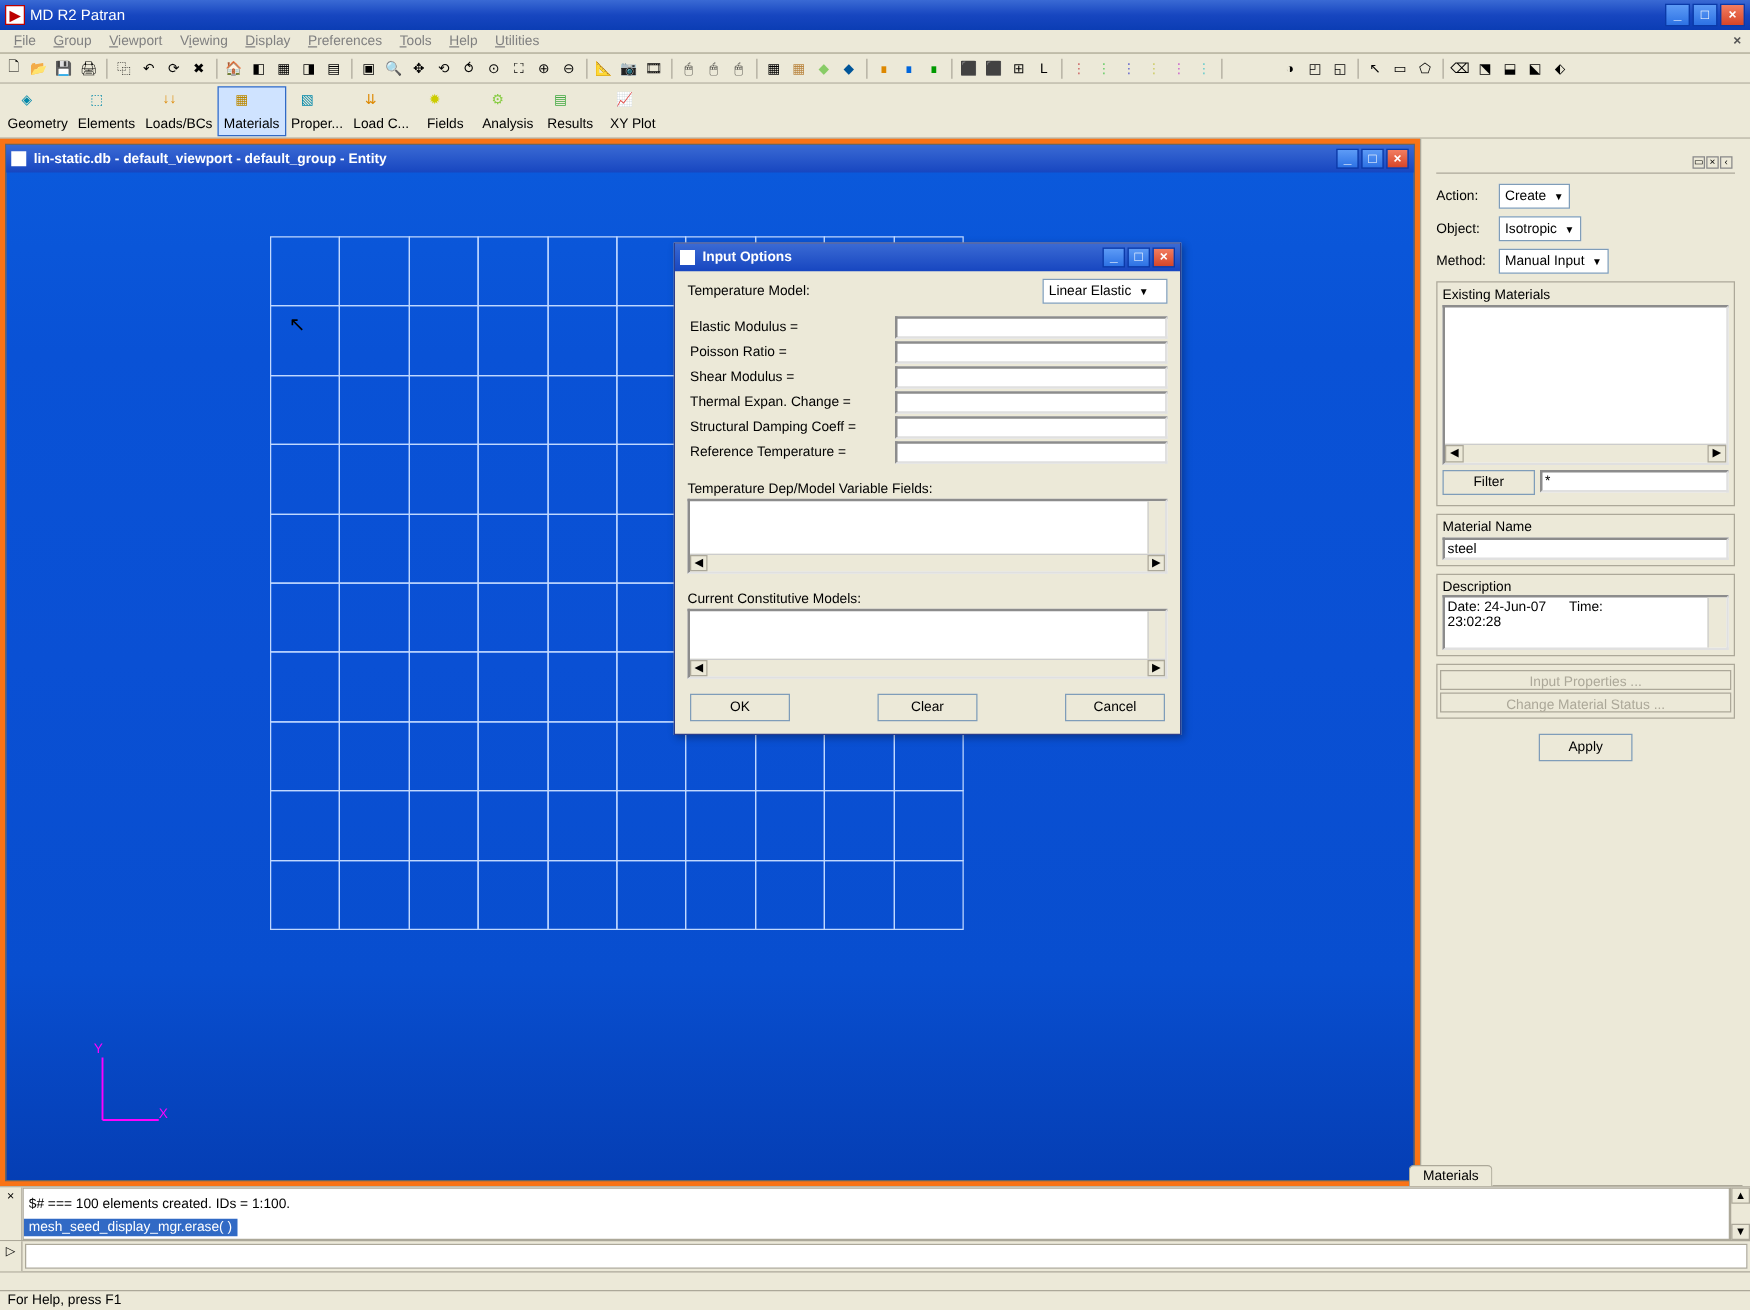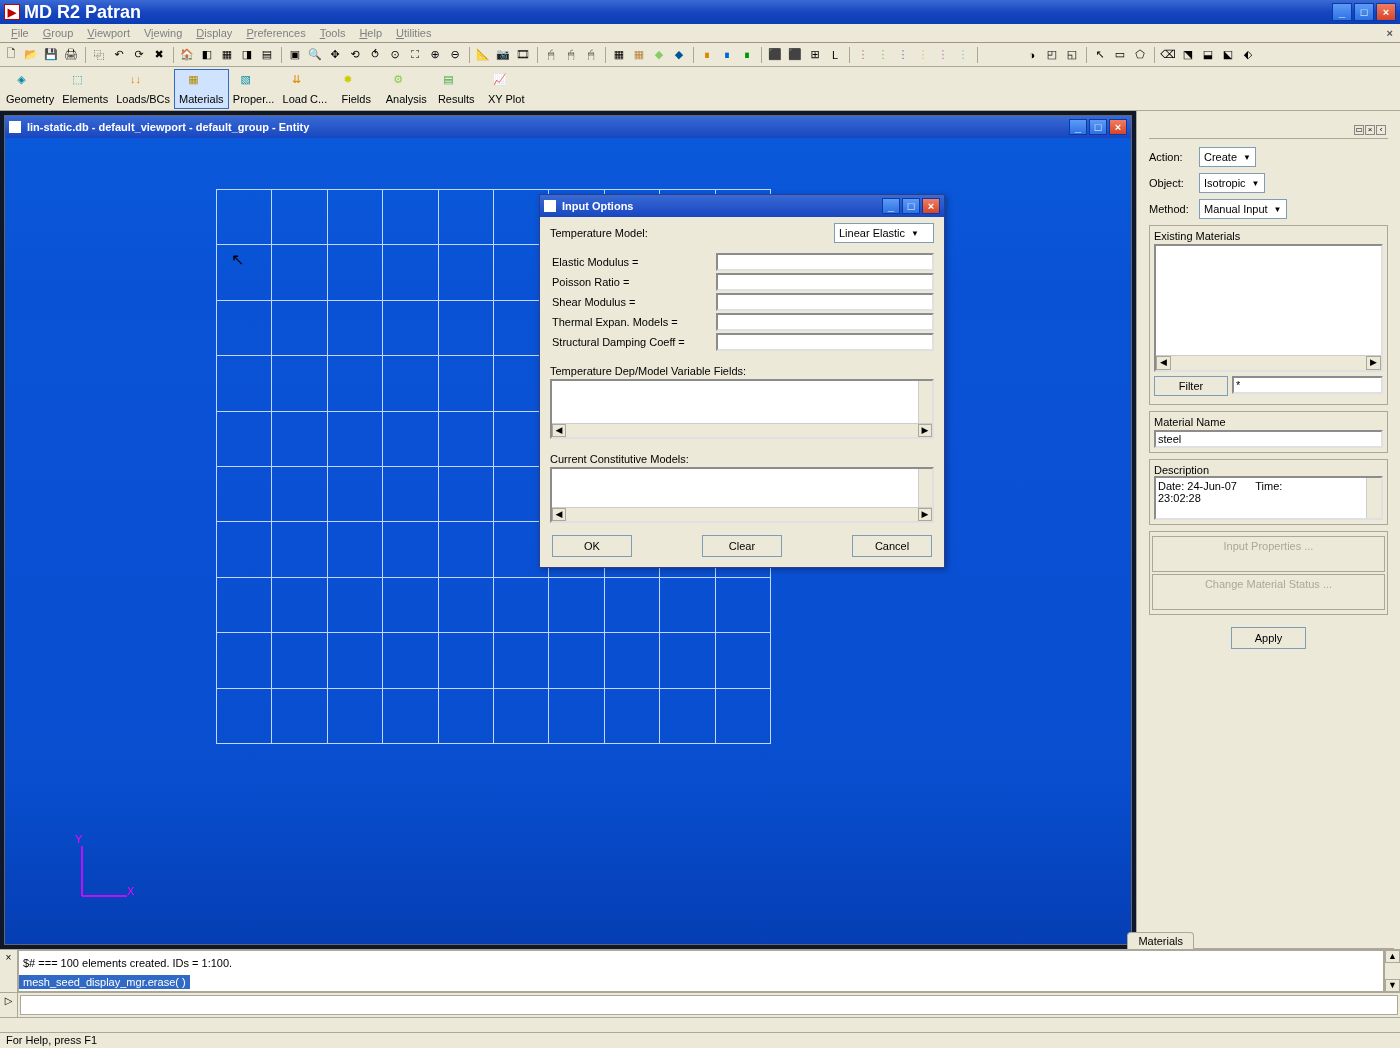--- a/index.html
+++ b/index.html
@@ -1,34 +1,34 @@
 <!DOCTYPE html>
 <html><head>
 <meta charset="utf-8">
 <style>
 * { box-sizing: border-box; margin: 0; padding: 0; font-family: Tahoma, Arial, sans-serif; font-size: 11px; }
 body { width: 1400px; height: 1048px; background: #ece9d8; overflow: hidden; position: relative; }
 .titlebar { height: 24px; background: linear-gradient(to bottom, #3a6ad4, #1746c0, #0b3db4); display: flex; align-items: center; padding: 0 4px; color: #fff; }
 .titlebar .icon { width: 16px; height: 16px; background: #fff; border: 1px solid #b00; margin-right: 4px; display: inline-flex; align-items: center; justify-content: center; color: #b00; font-size: 11px; font-weight: bold; }
-.titlebar-text { flex: 1; font-size: 18px; font-weight: bold; }
+.titlebar-text { flex: 1; font-size: 12px; }
 .win-btn { width: 20px; height: 18px; margin-left: 2px; border: 1px solid #0a3aa8; display: inline-flex; align-items: center; justify-content: center; font-size: 11px; font-weight: bold; }
 .win-btn.min, .win-btn.max { background: linear-gradient(to bottom,#5d9bf6,#2d72e4); color:#fff; }
 .win-btn.close { background: linear-gradient(to bottom,#f27d60,#d64528); color:#fff; }
 .menubar { height: 19px; background: #ece9d8; border-bottom: 1px solid #9c9884; display: flex; align-items: center; padding-left: 4px; color: #808080; }
 .menubar span { padding: 2px 7px; }
 .menubar span u { text-decoration: underline; }
 .close-x { margin-left: auto; padding: 0 8px; color: #555; font-weight: bold; }
 .toolbar-band { background: #ece9d8; border-bottom: 1px solid #aca899; padding: 2px 2px; display:flex; align-items:center; flex-wrap: wrap; }
 .toolbar-band.toolbar1 { height: 24px; gap:1px; }
 .tool-btn { width: 18px; height: 18px; border: 1px solid transparent; display:inline-flex; align-items:center; justify-content:center; font-size: 11px; margin-right:1px; }
 .tool-sep { width:1px; height:16px; background:#aca899; margin:0 3px; }
 .big-btn { display:flex; flex-direction:column; align-items:center; justify-content:center; padding: 2px 4px; min-width: 50px; height: 40px; }
 .big-btn .big-icon { width:26px; height:18px; display:block; margin-bottom: 2px; }
 .content-area { position:relative; display:flex; height: calc(1048px - 24px - 19px - 24px - 44px - 83px - 16px); }
-.viewport-zone { flex:1; background:#0f172a; position:relative; overflow:hidden; }
+.viewport-zone { flex:1; background:#f97316; position:relative; overflow:hidden; }
 .viewport-win { position:absolute; left:4px; top:4px; right:4px; bottom:4px; background:linear-gradient(to bottom,#0b5adc 0%, #0952d6 20%, #0a50d4 50%, #084ecf 80%, #053eb4 100%); border:1px solid #666; }
 .vp-title { height: 22px; background: linear-gradient(to bottom, #3a6ad4, #1746c0); display:flex; align-items:center; color:#fff; padding: 0 4px; font-family: "Courier New", monospace; font-size:12px; font-weight: bold; }
 .vp-title .vp-icon { width: 12px; height: 12px; background:#fff; margin-right: 6px; }
 .vp-controls { margin-left:auto; display:flex; }
 .vp-controls .win-btn { width: 18px; height: 16px; }
 .viewport-canvas { position:absolute; top:22px; left:0; right:0; bottom:0; overflow:hidden; }
 .grid-mesh { position:absolute; left:212px; top:52px; width:564px; height:564px; }
 .grid-mesh .row { display:flex; }
 .grid-mesh .cell { border: 1px solid #c0d8ff; margin:-1px 0 0 -1px; }
 .triad { position:absolute; left:72px; bottom:40px; color:#f0f; font-family: Arial; font-size:12px; }
@@ -40,21 +40,21 @@
 .field-row label { width: 50px; }
 .dropdown { border: 1px solid #7f9db9; background:#fff; height:20px; display:inline-flex; align-items:center; padding:0 4px; }
 .dropdown .arrow { margin-left: 6px; font-size: 8px; }
 .panel-box { border:1px solid #aca899; background:#ece9d8; margin: 6px 0; padding: 4px; }
 .listbox { border: 2px inset #e0e0e0; background:#fff; height: 128px; margin: 2px 0; position:relative; }
 .listbox .scroll-h { height:15px; background:#ece9d8; position:absolute; bottom:0; left:0; right:0; border-top:1px solid #ccc; display:flex; }
 .listbox .scroll-h span{ width:15px; border:1px solid #aca899; background:#ece9d8; text-align:center; font-size:9px; }
 .filter-row { display:flex; gap:4px; margin:4px 0; }
 .filter-btn { flex:0 0 74px; height:20px; border:1px solid #7f9db9; background:#ece9d8; }
 .text-input { border: 2px inset #e0e0e0; background:#fff; height:18px; padding: 1px 2px; flex:1; }
-.disabled-btn { height:36px; border:1px solid #aca899; color:#aca899; background:#ece9d8; text-align:center; line-height:18px; margin:2px 0; font-size: 11px;}
+.disabled-btn { height:16px; border:1px solid #aca899; color:#aca899; background:#ece9d8; text-align:center; line-height:18px; margin:2px 0; font-size: 11px;}
 .apply-btn { width:75px; height:22px; margin: 12px auto; display:block; border:1px solid #7f9db9; background:#ece9d8; }
 .desc-box { border:2px inset #e0e0e0; background:#fff; height:44px; padding:2px; position:relative; }
 .desc-box .scroll-v { width:15px; background:#ece9d8; position:absolute; top:0; bottom:0; right:0; border-left:1px solid #ccc; }
 .panel-top-strip { height:14px; display:flex; justify-content:flex-end; border-bottom: 1px solid #aca899; margin-bottom: 8px; padding-right: 2px; }
 .panel-top-strip span { width:10px; height:10px; border:1px solid #888; margin-left:1px; font-size:8px; text-align:center; line-height:8px;}
 
 .dialog { position:absolute; left:534px; top:56px; width:406px; background:#ece9d8; border:1px solid #2b3d8c; box-shadow: 2px 2px 6px rgba(0,0,0,.3);}
 .dialog-title { height:22px; background:linear-gradient(to bottom,#3a6ad4,#1746c0); color:#fff; display:flex; align-items:center; padding:0 4px; font-weight: bold; font-family: "Courier New", monospace; font-size:12px; }
 .dialog-title .d-icon { width:12px; height:12px; background:#fff; margin-right:6px; }
 .dialog-body { padding:6px 10px 10px 10px; }
@@ -403,25 +403,29 @@
               </div>
             <div class="prop-row">
                 <label>Poisson Ratio =</label>
                 <input style="">
               </div>
             <div class="prop-row">
                 <label>Shear Modulus =</label>
                 <input style="">
               </div>
             <div class="prop-row">
-                <label>Thermal Expan. Models =</label>
+                <label>Thermal Expan. Change =</label>
                 <input style="">
               </div>
             <div class="prop-row">
                 <label>Structural Damping Coeff =</label>
+                <input style="">
+              </div>
+            <div class="prop-row">
+                <label>Reference Temperature =</label>
                 <input style="">
               </div>
             <div class="sect-label">Temperature Dep/Model Variable Fields:</div>
             <div class="multiline-box">
               <div class="scroll-v"></div>
               <div class="scroll-h">
                   <span>◀</span>
                   <span>▶</span>
                 </div>
             </div>

